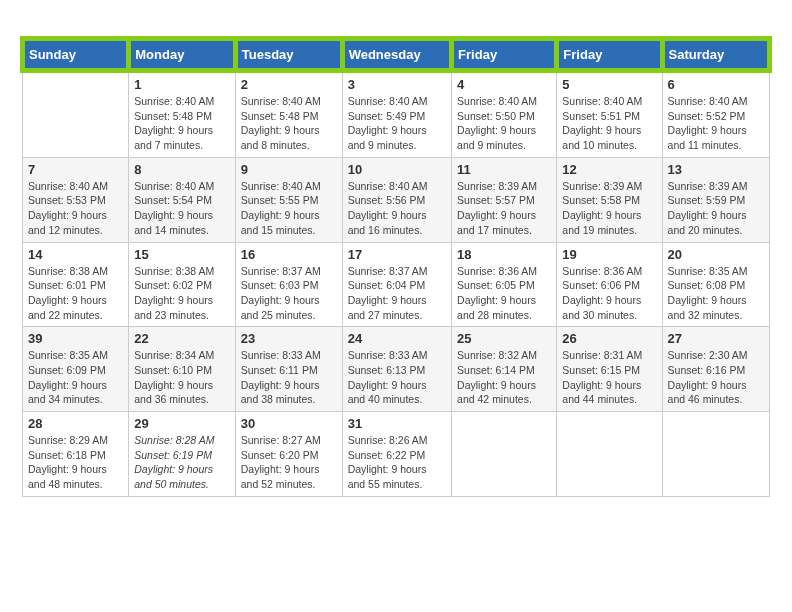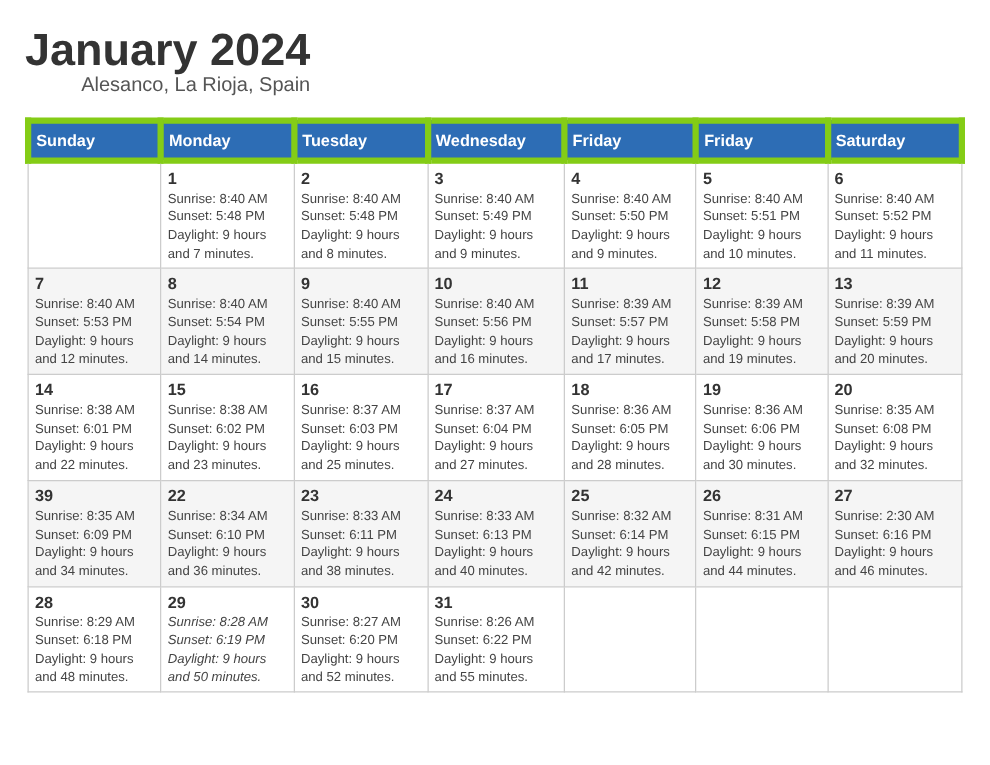--- a/index.html
+++ b/index.html
@@ -93,24 +93,20 @@
       line-height: 1.4;
     }
     .empty-cell {
       background: #fff;
     }
   </style>
 </head>
 <body>
 
 <div class="header">
-  <div class="title-block">
-    <div class="month-title">January 2024</div>
-    <div class="location">Alesanco, La Rioja, Spain</div>
-  </div>
 </div>
 
 <table>
   <thead>
     <tr>
     <th>Sunday</th>
         <th>Monday</th>
         <th>Tuesday</th>
         <th>Wednesday</th>
         <th>Friday</th>

